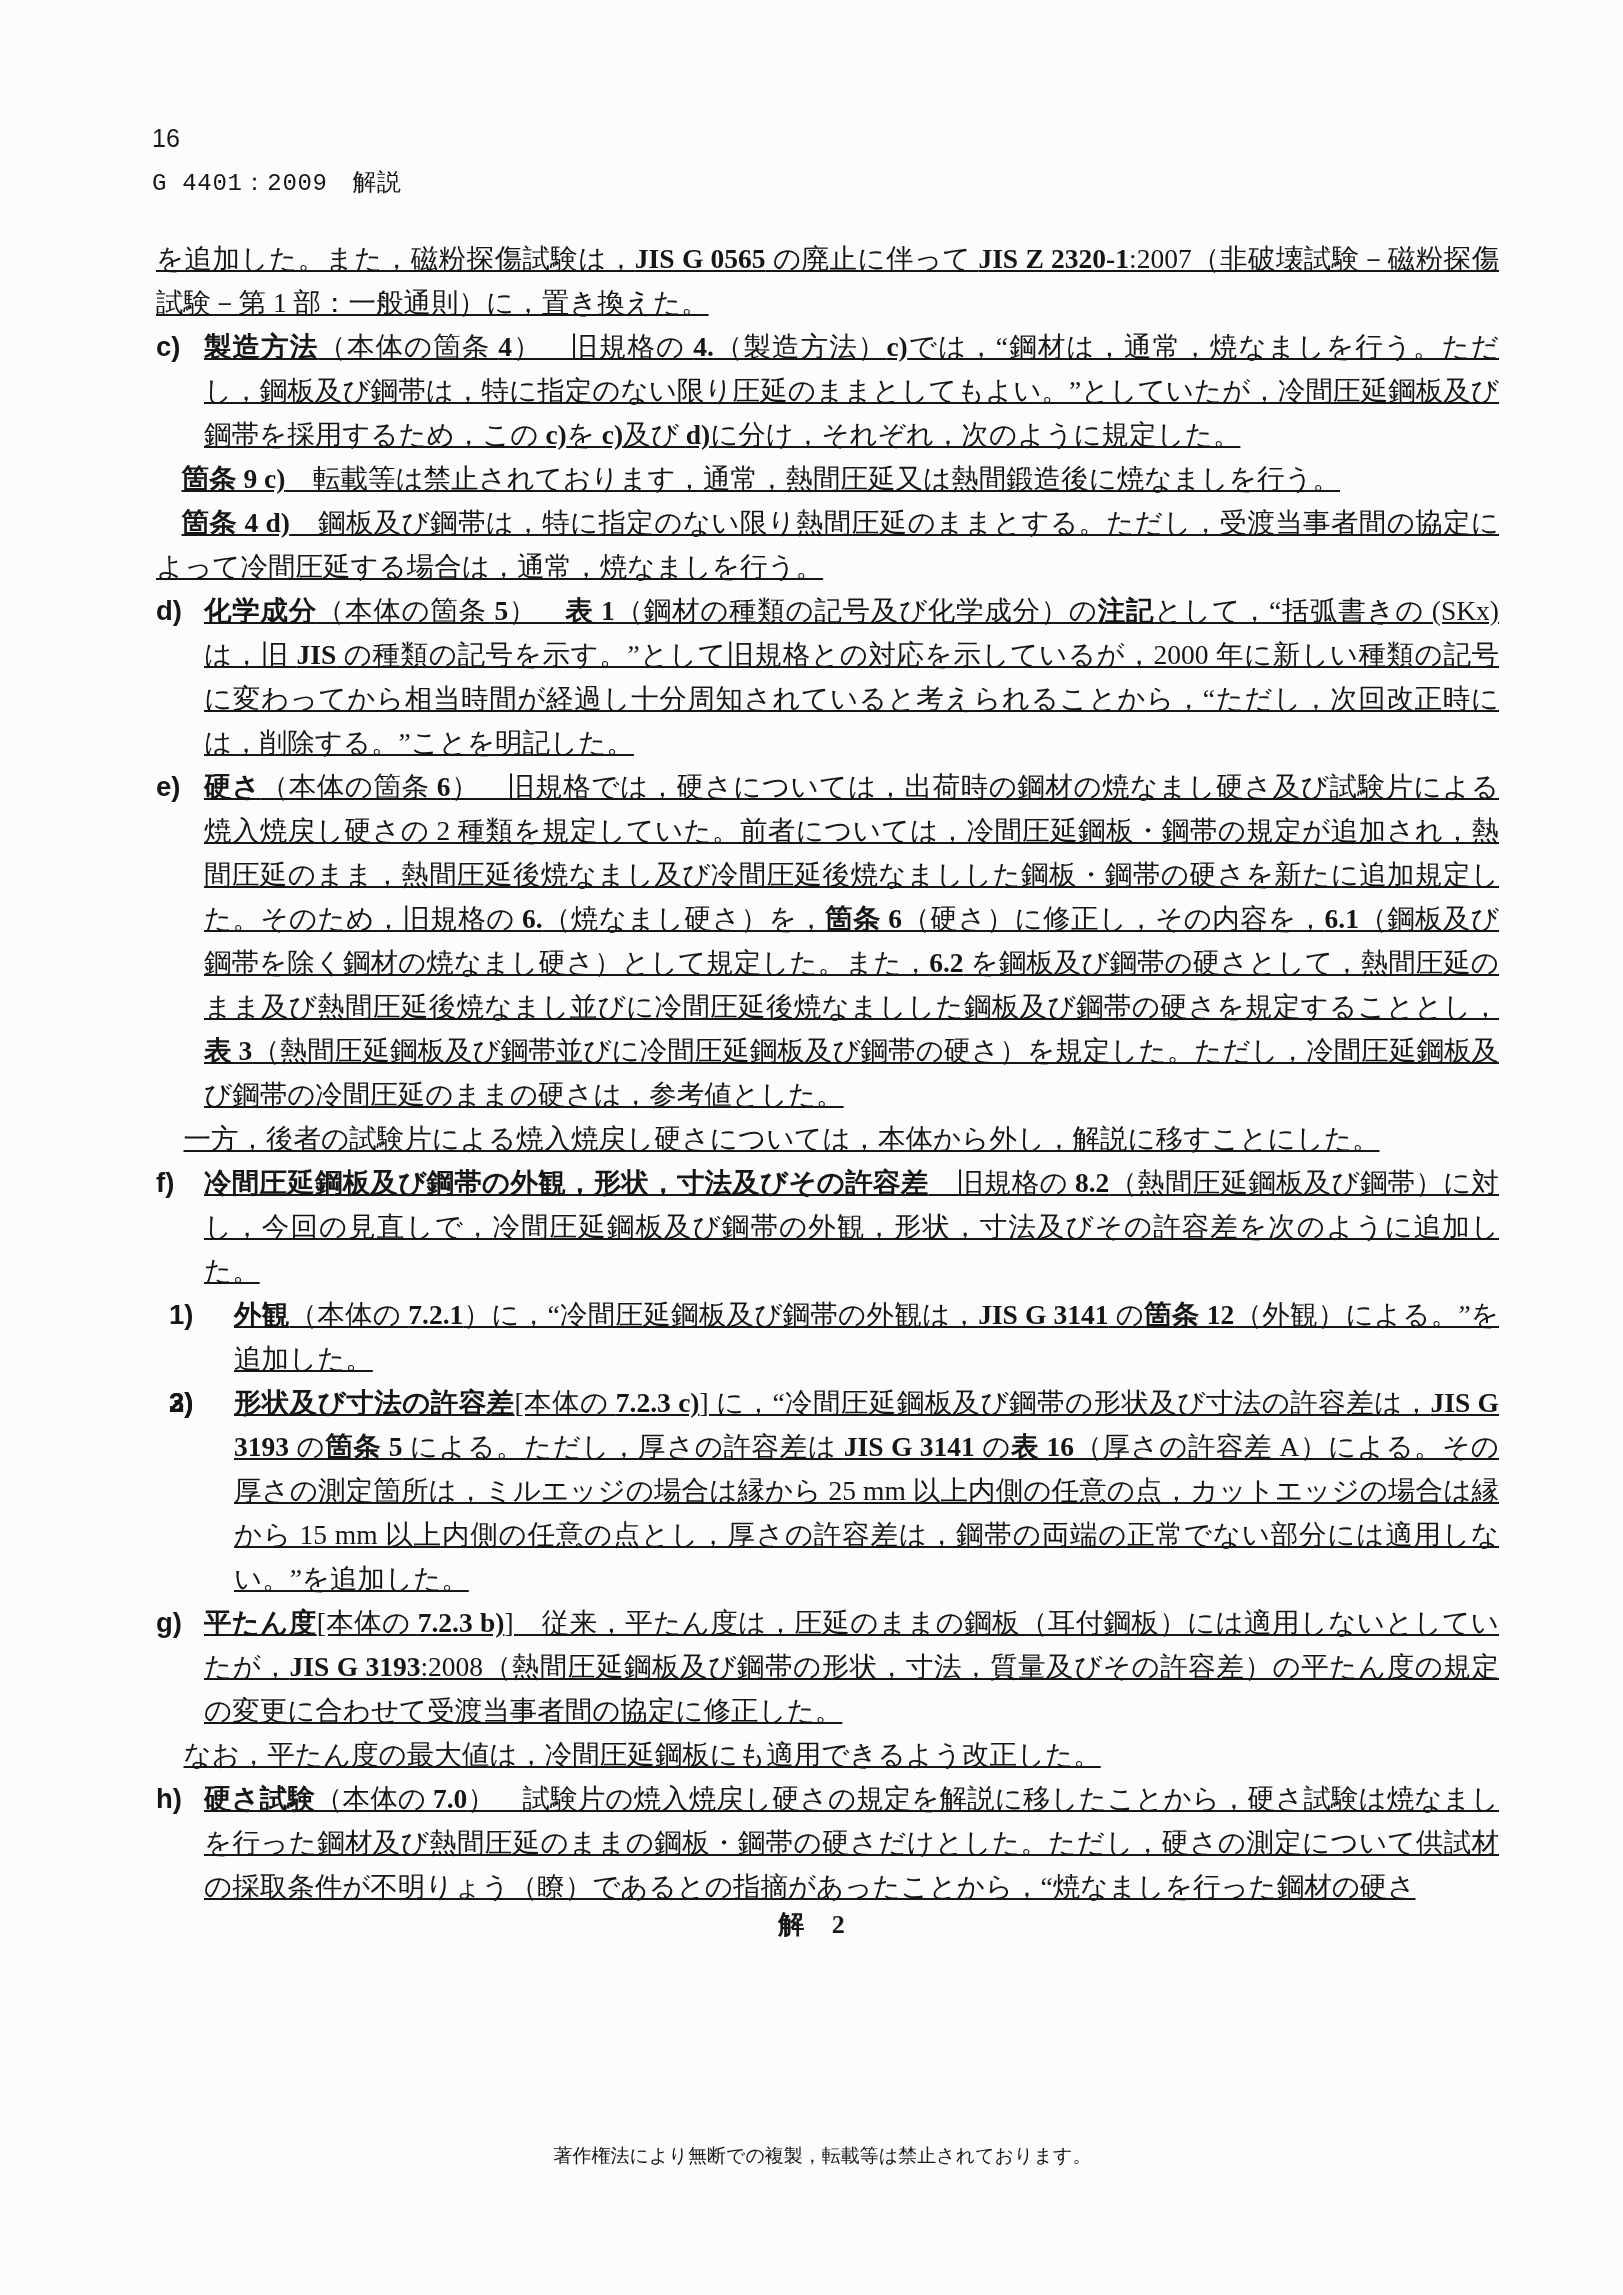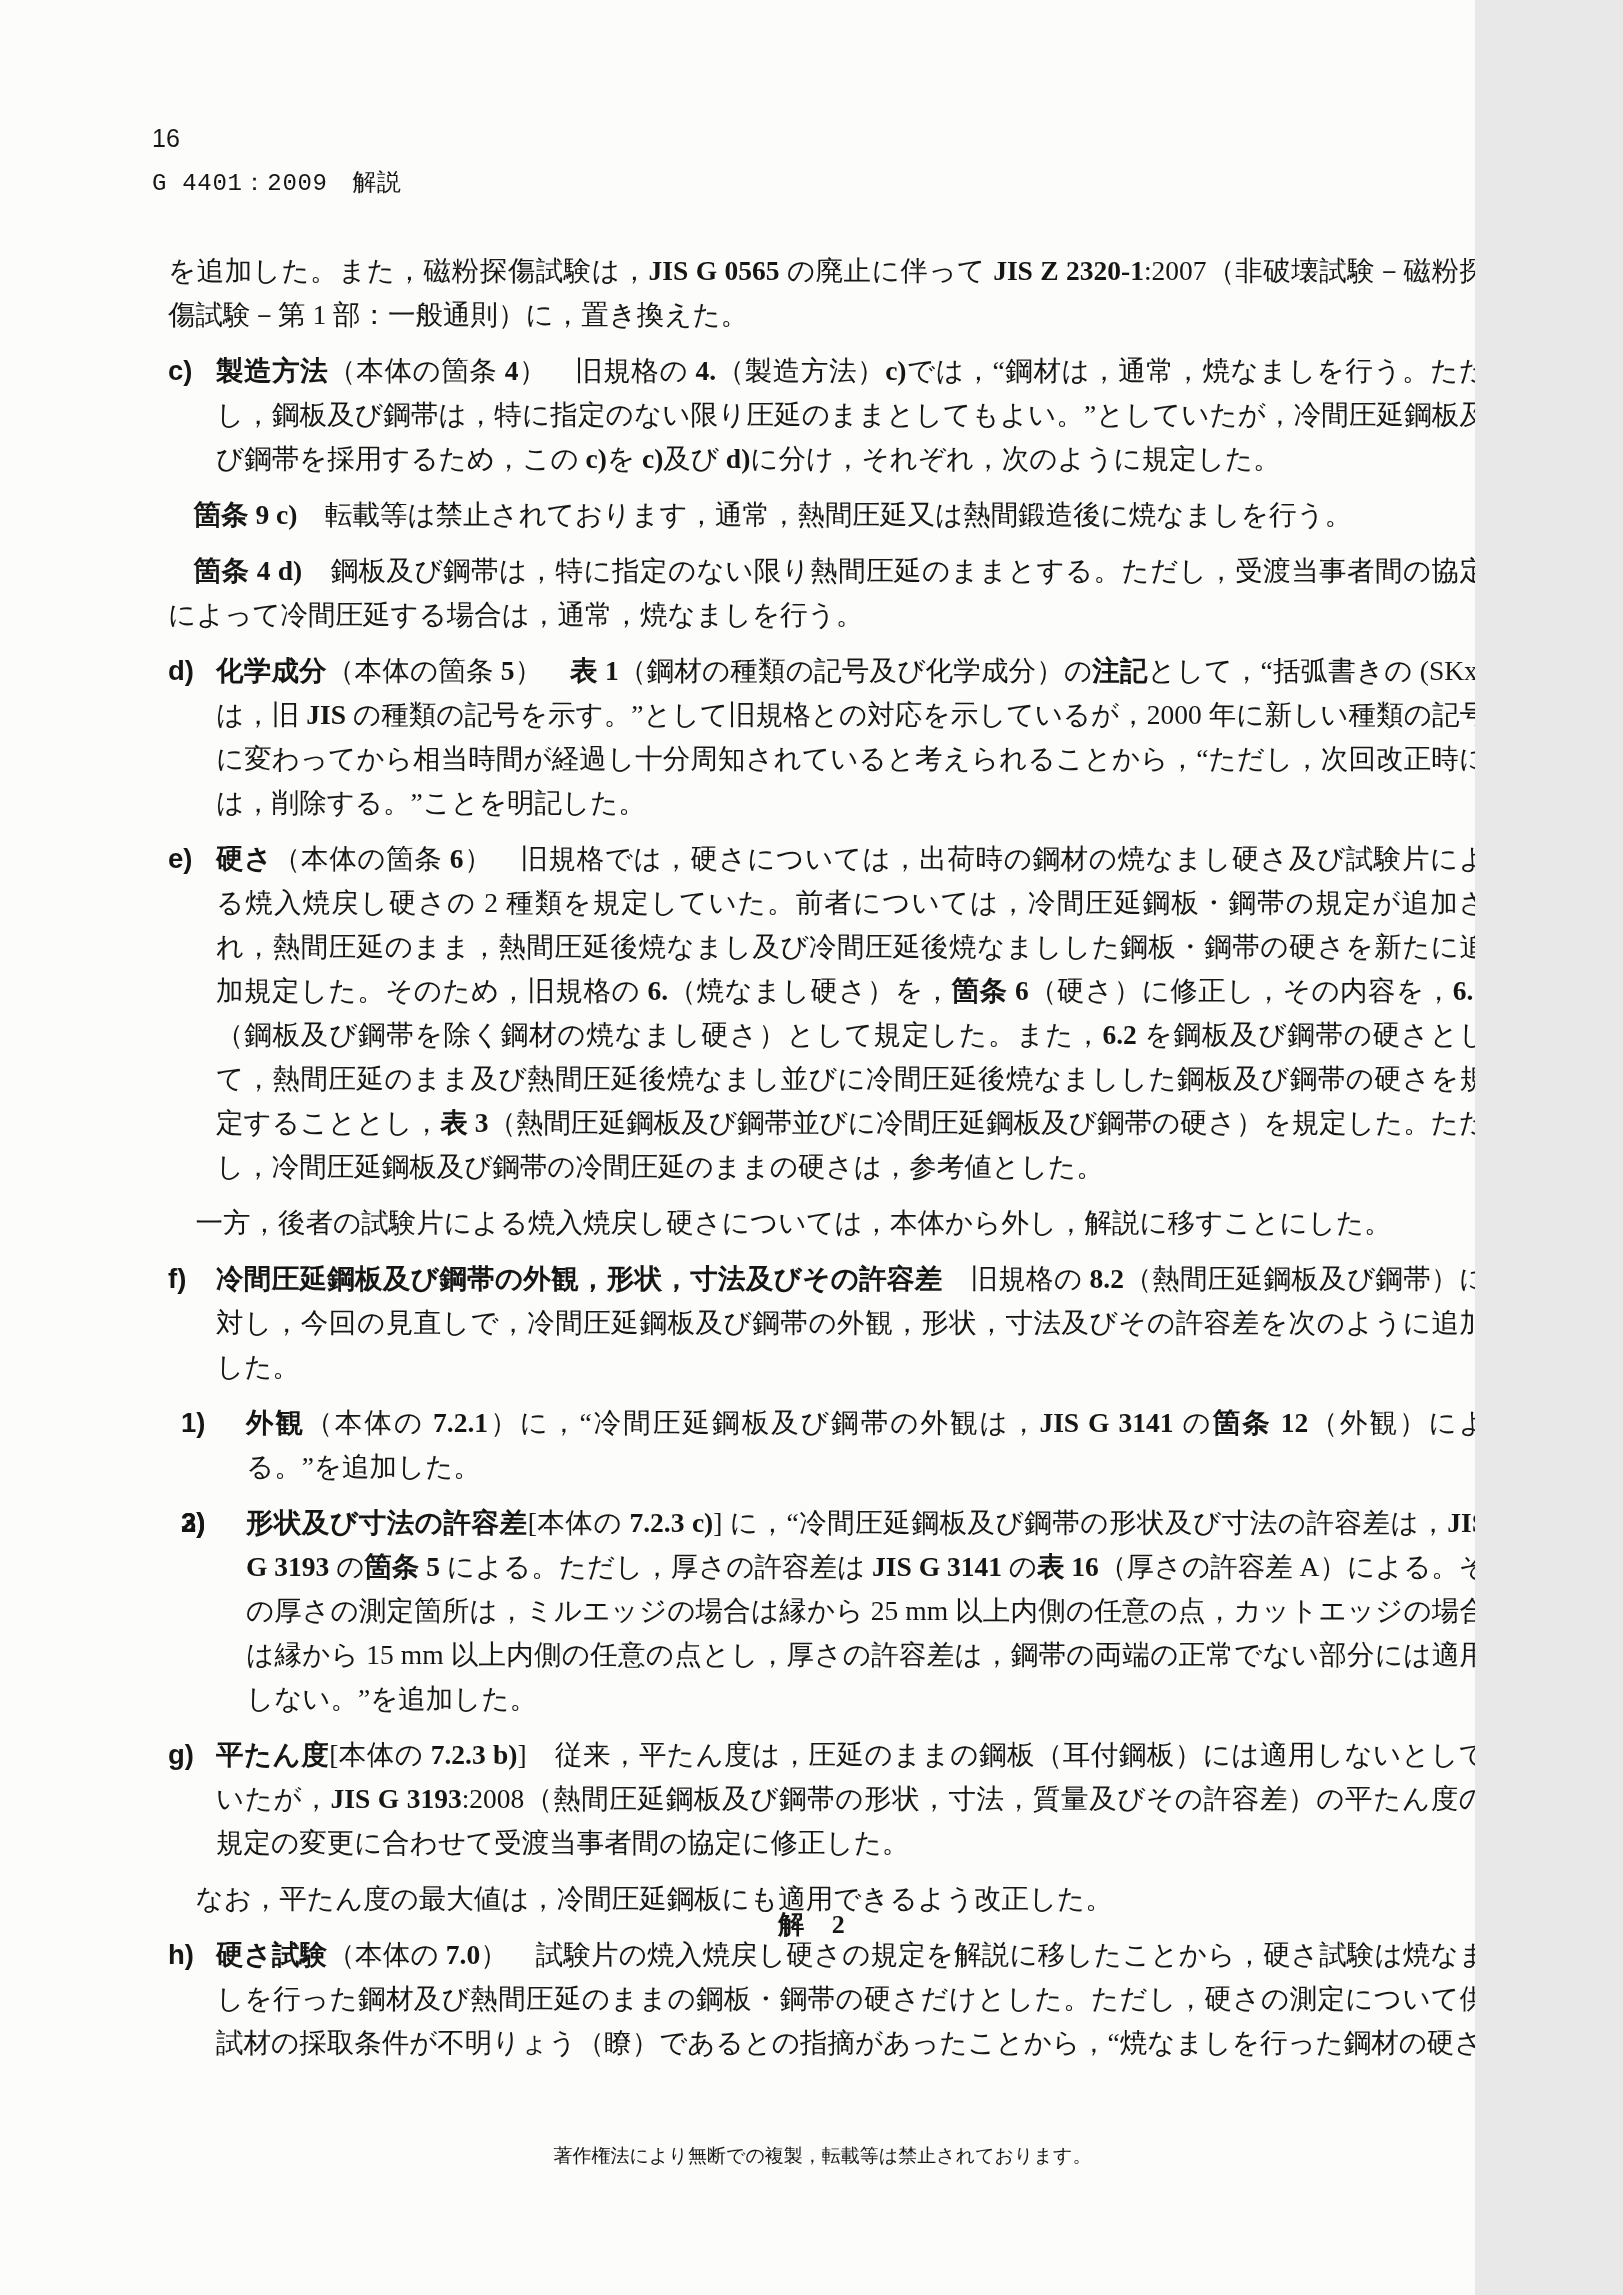--- a/index.html
+++ b/index.html
@@ -1,18 +1,18 @@
 <!DOCTYPE html>
 <html style="font-size:10.5px"><head>
 <meta charset="utf-8">
 <style>
   html, body { margin: 0; padding: 0; background: #e8e8e8; }
   .page {
     position: relative;
-    width: 1475px;
+    width: 1623px;
     height: 2295px;
     background: #fcfcfa;
     font-family: "Liberation Serif", "DejaVu Serif", serif;
     color: #161616;
     overflow: hidden;
   }
   .pageno {
     position: absolute;
     left: 152px;
     top: 124px;
@@ -29,21 +29,21 @@
   }
   .docbody {
     position: absolute;
     left: 156px;
     top: 237px;
     width: 1343px;
     font-size: 27.5px;
     line-height: 44px;
     text-align: justify;
   }
-  .docbody p { margin: 12px; }
+  .docbody p { margin: 0; text-decoration: underline; }
   .p-cont { margin-left: 48px; }
   .item { position: relative; padding-left: 48px; }
   .item > .label {
     position: absolute;
     left: 0; top: 0;
     font-weight: bold;
     font-family: "Liberation Sans", sans-serif;
   }
   .kajo { margin-left: 48px; text-indent: 25.5px; }
   .p-indent { margin-left: 48px; text-indent: 27.5px; }

